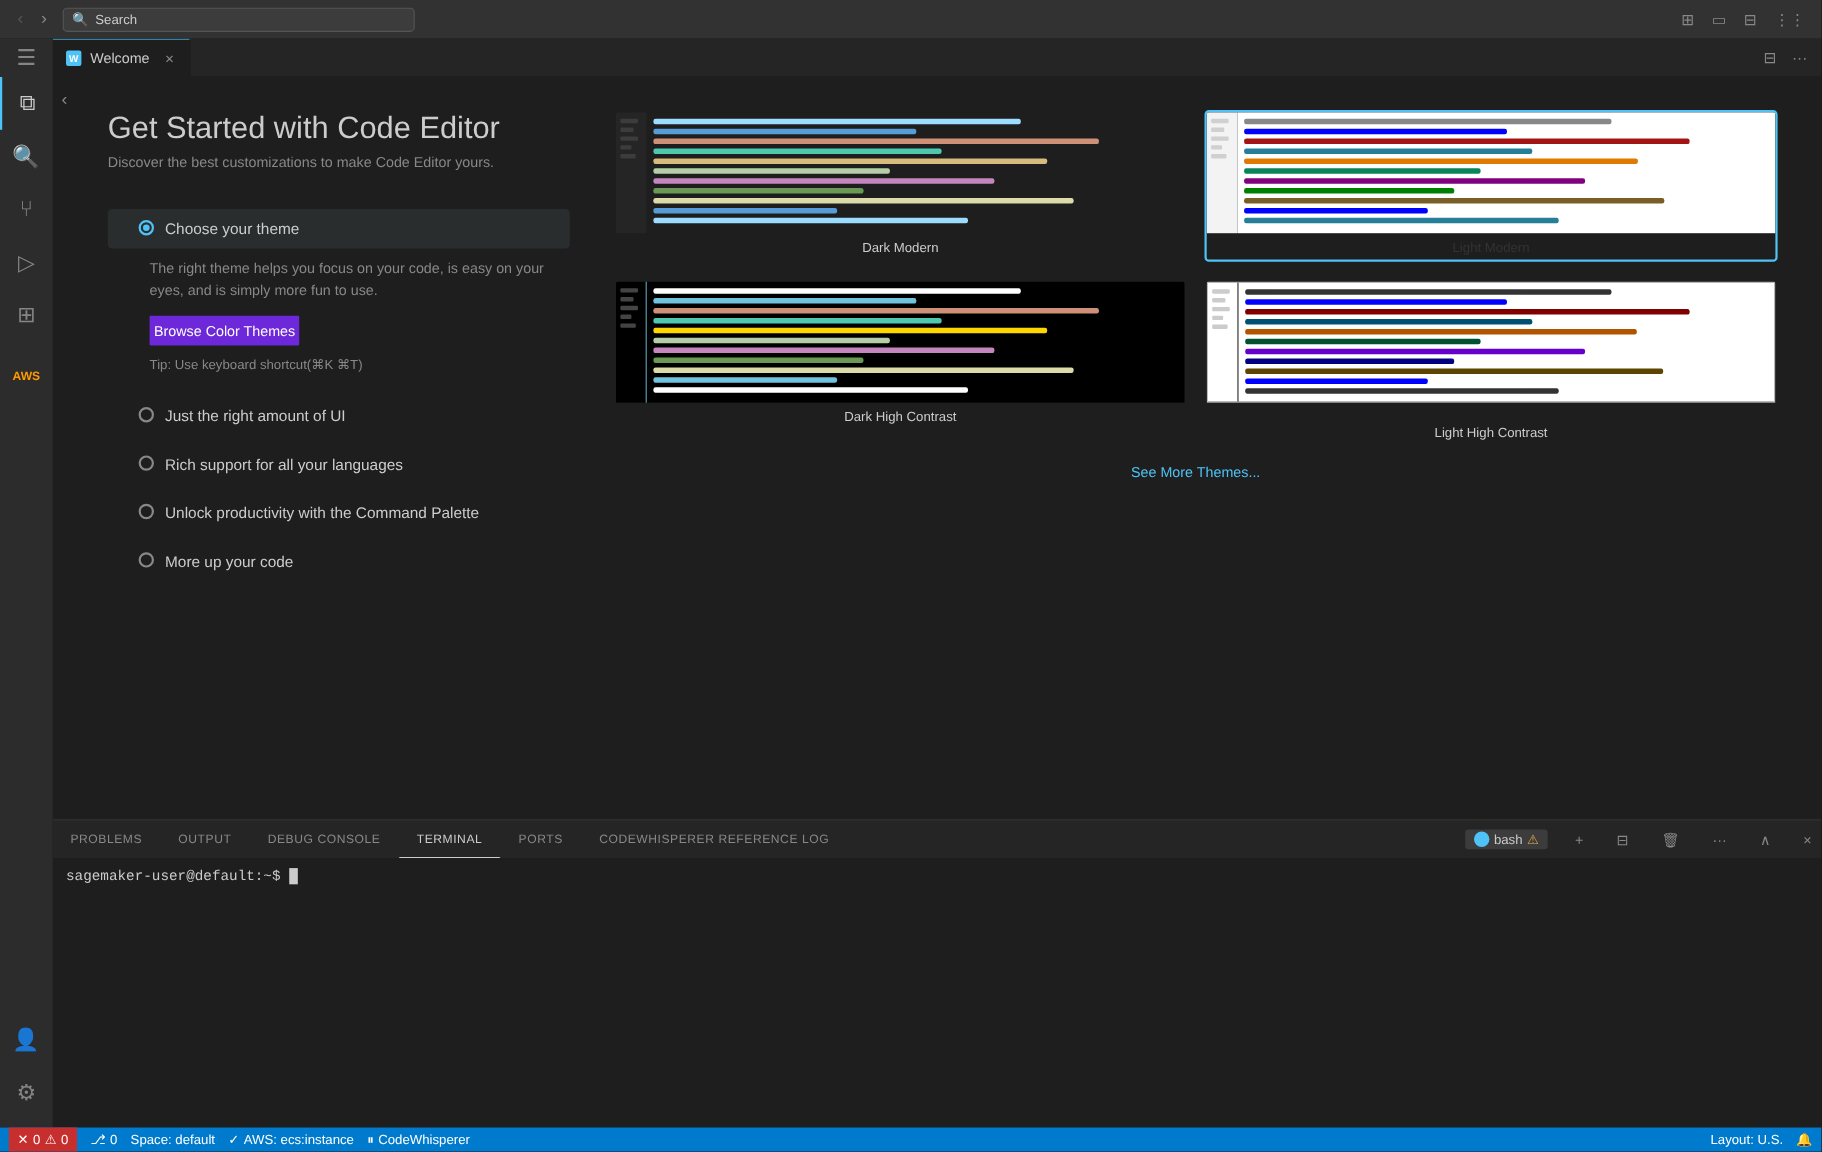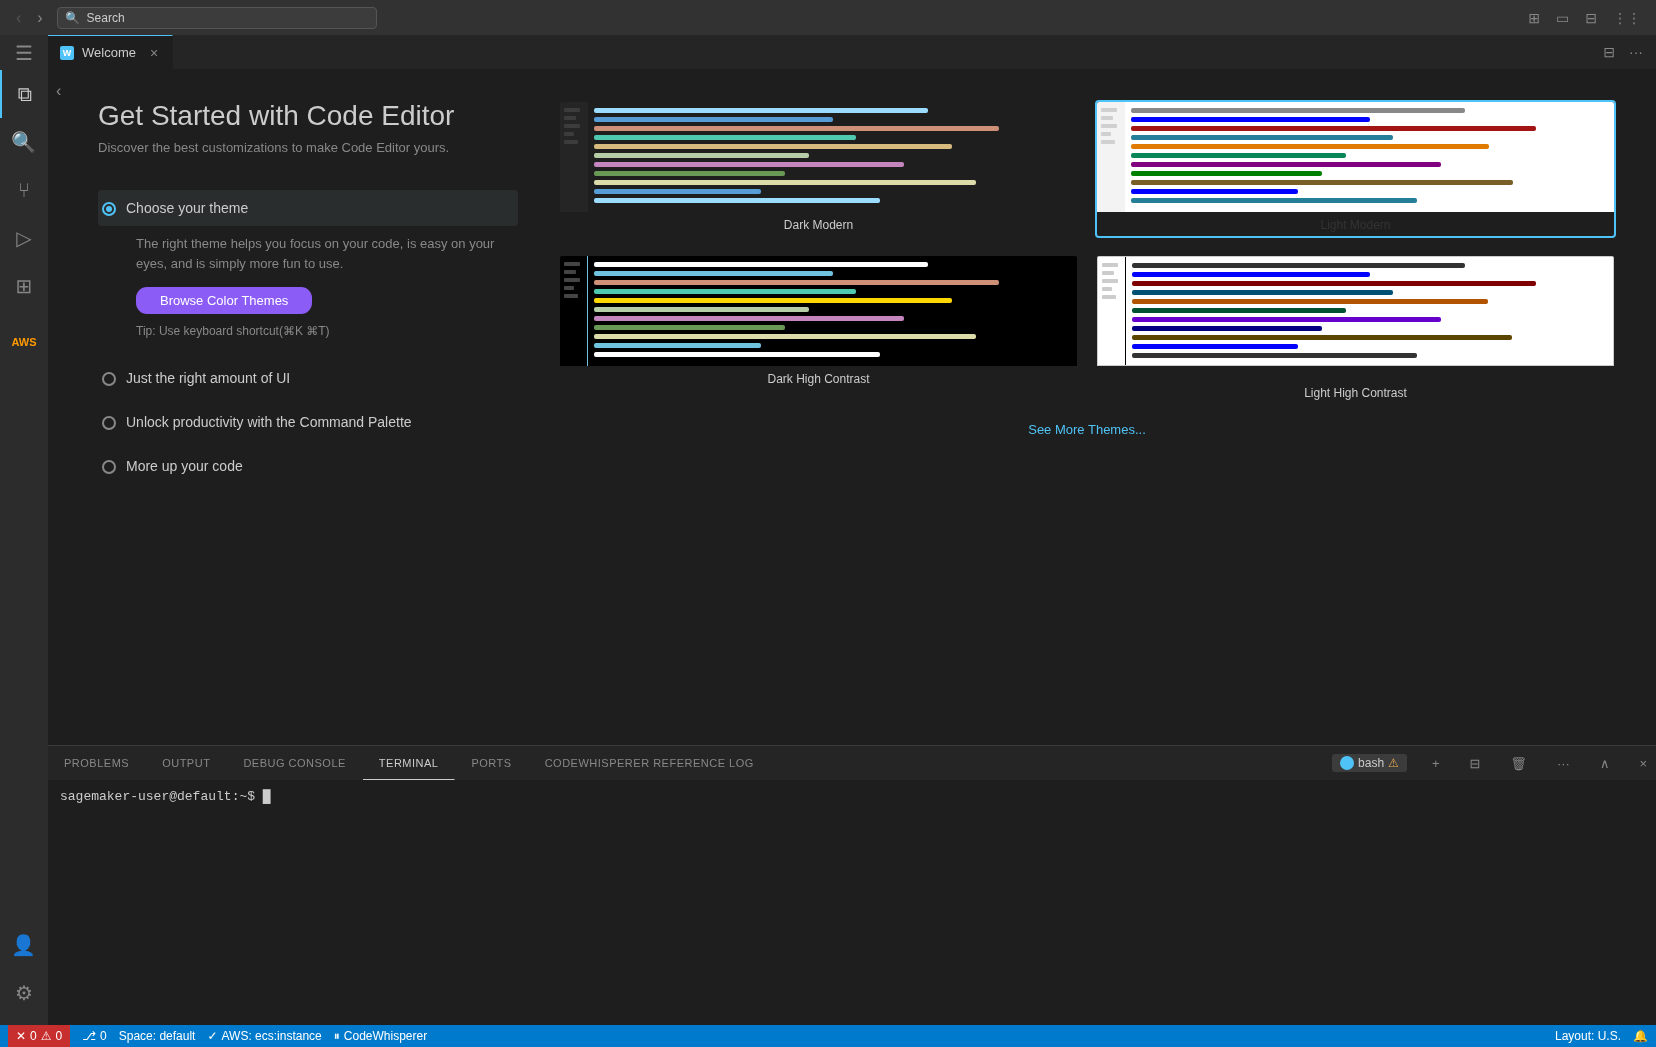--- a/index.html
+++ b/index.html
@@ -245,23 +245,23 @@
       color: #888;
       margin-bottom: 35px;
     }
 
     
     .accordion-item {
       margin-bottom: 8px;
     }
     .accordion-header {
       display: flex;
-      align-items: flex-end;
+      align-items: flex-start;
       gap: 10px;
-      padding: 10px 4px;
+      padding: 10px 28px;
       cursor: pointer;
       border-radius: 4px;
     }
     .accordion-header.active {
       background: #2a2d2e;
     }
     .accordion-radio {
       width: 14px;
       height: 14px;
       border-radius: 50%;
@@ -293,26 +293,26 @@
     .accordion-body.open {
       display: block;
     }
     .accordion-desc {
       font-size: 13px;
       color: #888;
       margin-bottom: 14px;
       line-height: 1.5;
     }
     .browse-btn {
-      background: #8b5cf6;
+      background: #6d28d9;
       border: none;
       color: white;
       font-size: 13px;
-      padding: 6px 24px;
-      border-radius: 11px;
+      padding: 6px 4px;
+      border-radius: 1px;
       cursor: pointer;
     }
     .tip-text {
       font-size: 12px;
       color: #888;
       margin-top: 10px;
     }
 
     
     .theme-grid {
@@ -596,20 +596,26 @@
               </div>
             </div>
 
             <div class="accordion-item">
               <div class="accordion-header">
                 <div class="accordion-radio"></div>
                 <span class="accordion-label">Just the right amount of UI</span>
               </div>
             </div>
 
+            <div class="accordion-item">
+              <div class="accordion-header">
+                <div class="accordion-radio"></div>
+                <span class="accordion-label">Rich support for all your languages</span>
+              </div>
+            </div>
 
             <div class="accordion-item">
               <div class="accordion-header">
                 <div class="accordion-radio"></div>
                 <span class="accordion-label">Unlock productivity with the Command Palette</span>
               </div>
             </div>
 
             <div class="accordion-item">
               <div class="accordion-header">

